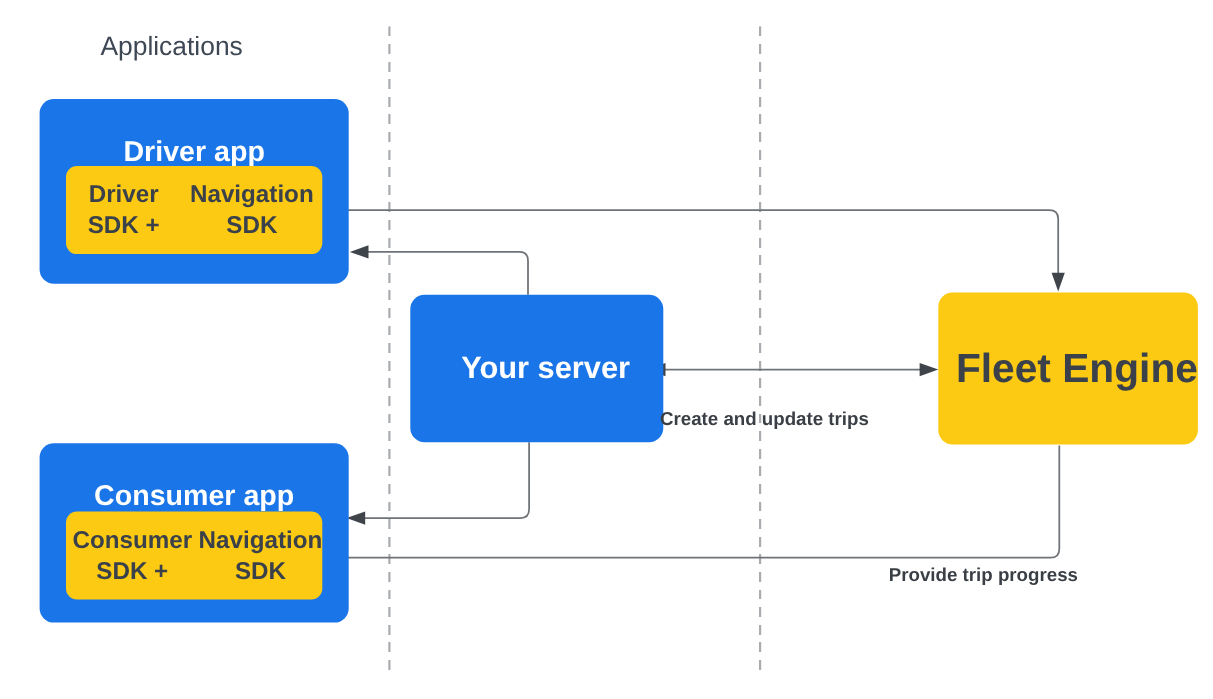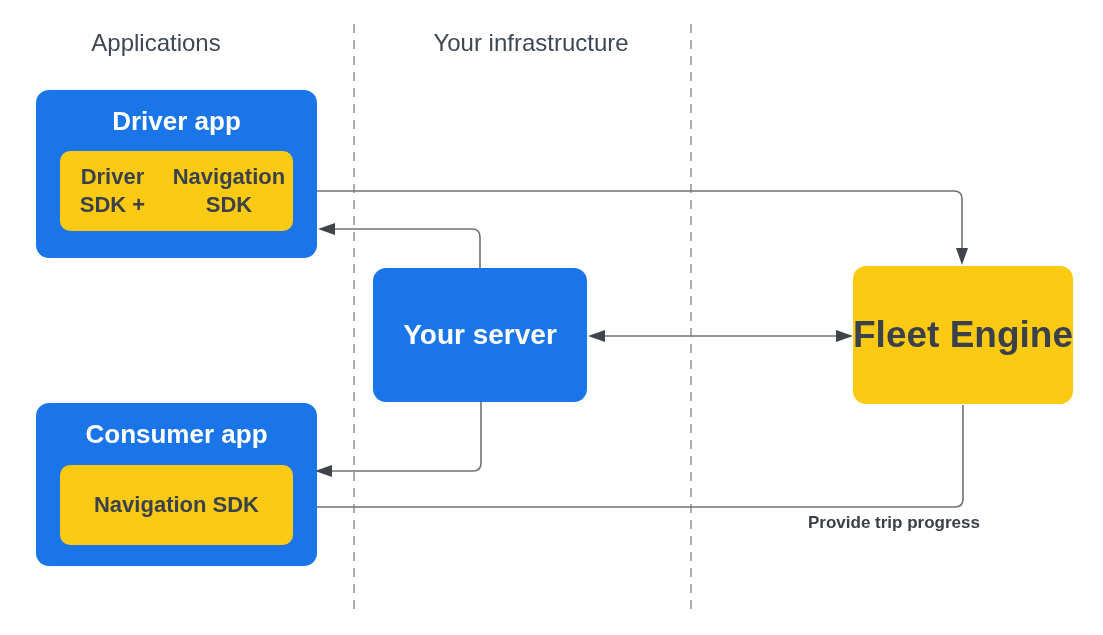--- a/index.html
+++ b/index.html
@@ -20,41 +20,40 @@
     background:repeating-linear-gradient(to bottom, var(--dashed) 0 9px, transparent 9px 16px);
   }
   .edges{position:absolute;left:0;top:0;width:1103px;height:635px;}
   .edges path{fill:none;stroke:var(--line);stroke-width:1.6px;}
   .edges polygon{fill:var(--arrowhead);stroke:none;}
   .node{position:absolute;border-radius:13px;}
   .node.blue{background:var(--blue);}
   .node.yellow{background:var(--yellow);}
   .node-title{
     text-align:center;font-weight:bold;color:var(--node-text-light);
-    font-size:26px;padding-top:16px;
+    font-size:26px;padding-top:32px;
   }
   .sdk-box{
     position:absolute;left:24px;width:233px;height:80px;border-radius:10px;
     background:var(--yellow);display:flex;flex-direction:row;align-items:center;justify-content:center;
     font-weight:bold;font-size:22px;line-height:28px;color:var(--node-text-dark);text-align:center;
   }
-  .center-node{display:flex;align-items:center;justify-content:center;font-weight:bold;}
+  .center-node{display:flex;align-items:center;justify-content:center;font-weight:bold;padding-left:16px;}
   #your-server{color:var(--node-text-light);font-size:28px;}
   #fleet-engine{color:var(--node-text-dark);font-size:37px;}
   .edge-label{
     position:absolute;font-weight:bold;font-size:17px;line-height:19px;color:var(--label-text);white-space:nowrap;
   }
 </style>
 </head>
 <body>
 
 <div class="canvas">
 
   <div class="col-header" style="left:16px;width:280px;">Applications</div>
-  <div class="col-header" style="left:391px;width:280px;">Your infrastructure</div>
 
   <div class="vline" style="left:353px;"></div>
   <div class="vline" style="left:690px;"></div>
 
   <svg class="edges" viewBox="0 0 1103 635">
 
     <path d="M293,191 H954 Q962,191 962,199 V249"></path>
     <polygon points="962,265 956,248 968,248"></polygon>
 
     <path d="M480,268 V237 Q480,229 472,229 H334"></path>
@@ -75,27 +74,29 @@
     <div class="node-title">Driver app</div>
     <div class="sdk-box" style="top:61px;">
       <span>Driver SDK +</span>
       <span>Navigation SDK</span>
     </div>
   </div>
 
   <div class="node blue" style="left:36px;top:403px;width:281px;height:163px;">
     <div class="node-title">Consumer app</div>
     <div class="sdk-box" style="top:62px;">
+      <span>Consumer SDK +</span>
       <span>Navigation SDK</span>
     </div>
   </div>
 
   <div id="your-server" class="node blue center-node" style="left:373px;top:268px;width:214px;height:134px;">
     <span>Your server</span>
   </div>
 
   <div id="fleet-engine" class="node yellow center-node" style="left:853px;top:266px;width:220px;height:138px;">
     <span>Fleet Engine</span>
   </div>
 
+  <div class="edge-label" style="left:600px;top:371px;">Create and update trips</div>
   <div class="edge-label" style="left:808px;top:513px;text-align:right;">Provide trip progress</div>
 
 </div>
 
 </body></html>

